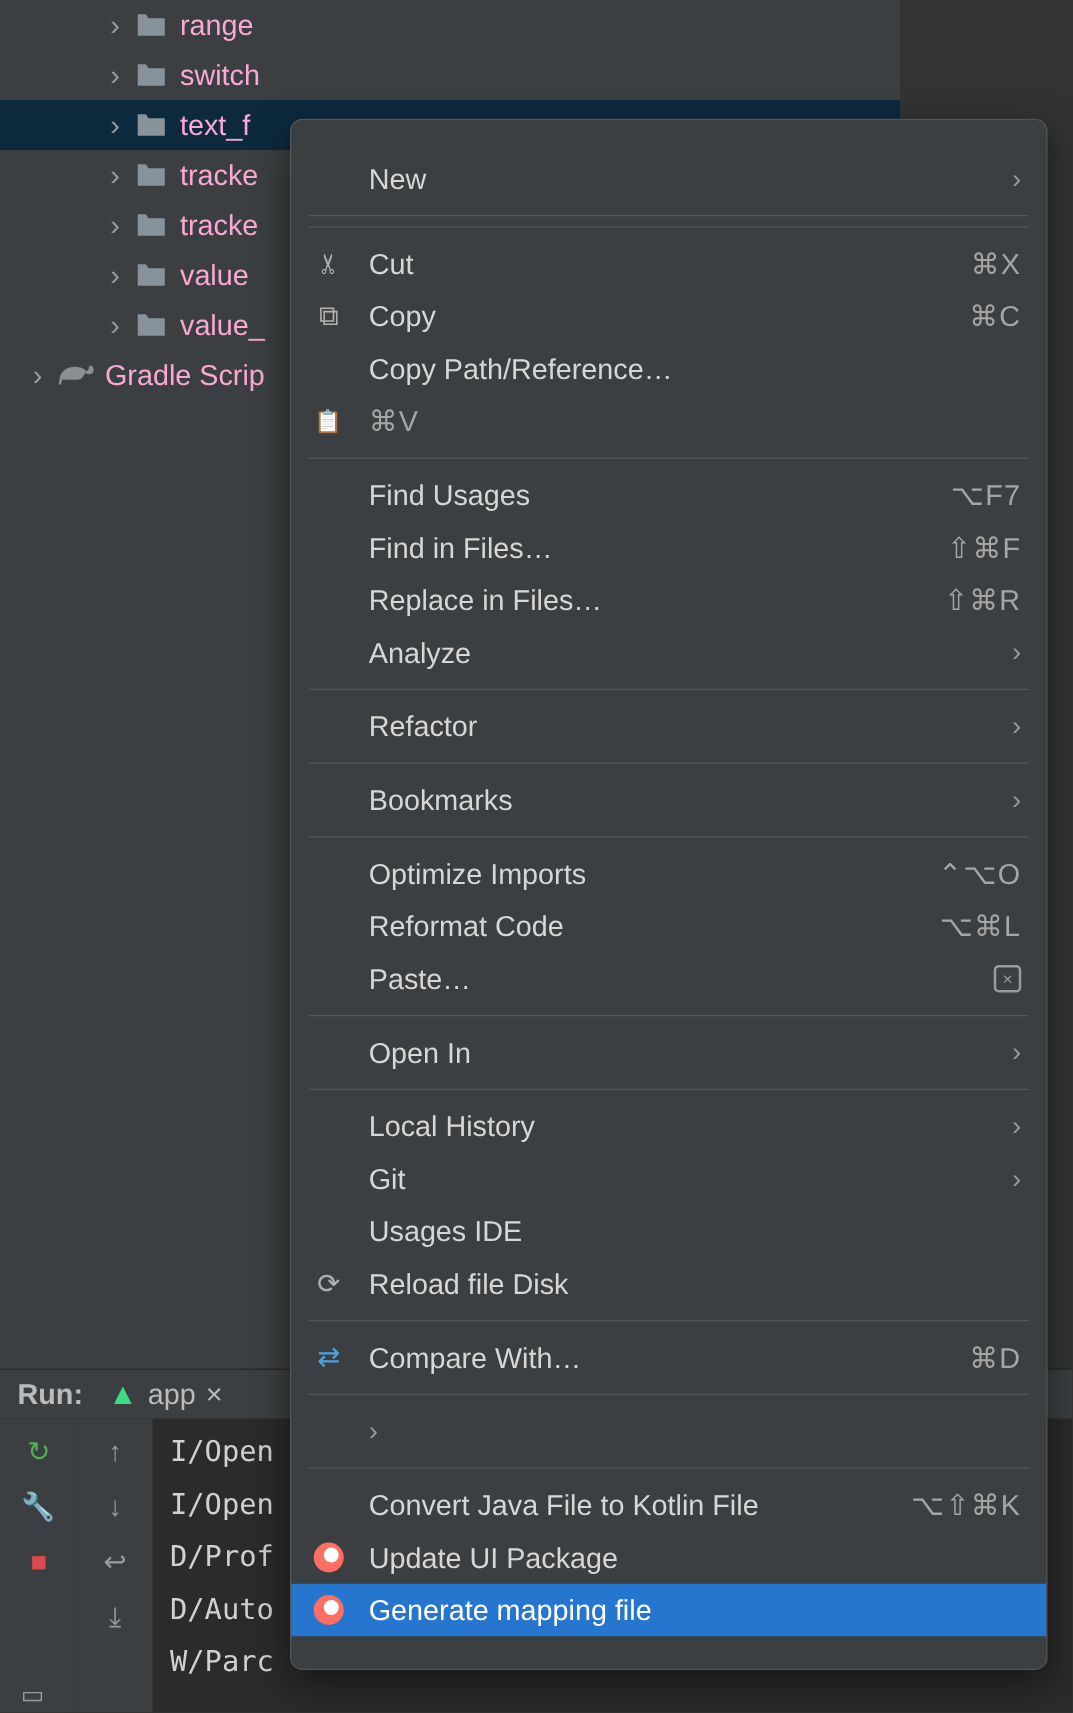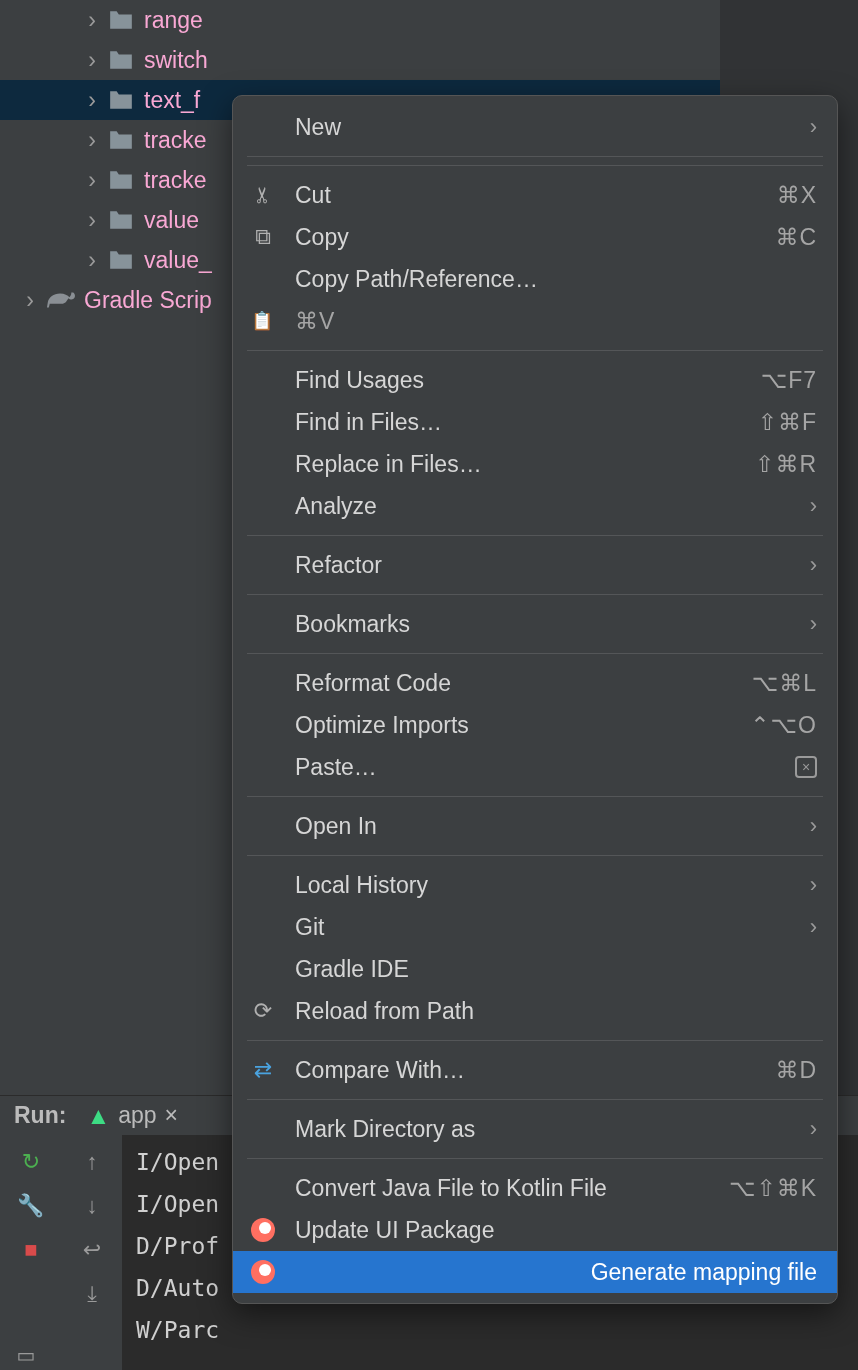--- a/index.html
+++ b/index.html
@@ -55,33 +55,32 @@
     
     .context-menu {
       position: absolute;
       left: 232px;
       top: 95px;
       width: 606px;
       background: #3c3f41;
       border: 1px solid #555;
       border-radius: 10px;
       box-shadow: 0 10px 30px rgba(0,0,0,.5);
-      padding: 10px 0;
+      padding: 26px 0;
       z-index: 50;
     }
     .menu-item {
       display: flex;
       align-items: center;
       height: 42px;
       padding: 0 20px 0 14px;
     }
     .menu-item.highlight {
       background: #2675cf;
       color: #ffffff;
-      text-align: right;
     }
     .menu-item.highlight .menu-label { color: #fff; }
     .menu-icon-slot {
       width: 32px;
       display: flex;
       justify-content: center;
       margin-right: 16px;
       color: #b0b0b0;
       font-size: 22px;
       line-height: 1;
@@ -324,30 +323,30 @@
     </div>
     <div class="menu-sep"></div>
     <div class="menu-item">
       <span class="menu-icon-slot"></span>
       <span class="menu-label">Bookmarks</span>
       <span class="menu-arrow">›</span>
     </div>
     <div class="menu-sep"></div>
     <div class="menu-item">
       <span class="menu-icon-slot"></span>
+      <span class="menu-label">Optimize Imports</span>
+      <span class="menu-shortcut">⌃⌥O</span>
+    </div>
+    <div class="menu-item">
+      <span class="menu-icon-slot"></span>
       <span class="menu-label">Reformat Code</span>
       <span class="menu-shortcut">⌥⌘L</span>
     </div>
     <div class="menu-item">
       <span class="menu-icon-slot"></span>
-      <span class="menu-label">Optimize Imports</span>
-      <span class="menu-shortcut">⌃⌥O</span>
-    </div>
-    <div class="menu-item">
-      <span class="menu-icon-slot"></span>
       <span class="menu-label">Paste…</span>
       <span class="delete-badge">×</span>
     </div>
     <div class="menu-sep"></div>
     <div class="menu-item">
       <span class="menu-icon-slot"></span>
       <span class="menu-label">Open In</span>
       <span class="menu-arrow">›</span>
     </div>
     <div class="menu-sep"></div>
@@ -356,36 +355,35 @@
       <span class="menu-label">Local History</span>
       <span class="menu-arrow">›</span>
     </div>
     <div class="menu-item">
       <span class="menu-icon-slot"></span>
       <span class="menu-label">Git</span>
       <span class="menu-arrow">›</span>
     </div>
     <div class="menu-item">
       <span class="menu-icon-slot"></span>
-      <span class="menu-label">Gradle IDE</span>
+      <span class="menu-label">Usages IDE</span>
     </div>
     <div class="menu-item">
       <span class="menu-icon-slot">⟳</span>
-      <span class="menu-label">Reload from Path</span>
+      <span class="menu-label">Reload file Disk</span>
     </div>
     <div class="menu-sep"></div>
     <div class="menu-item">
       <span class="menu-icon-slot" style="color: rgb(74, 163, 223);">⇄</span>
       <span class="menu-label">Compare With…</span>
       <span class="menu-shortcut">⌘D</span>
     </div>
     <div class="menu-sep"></div>
     <div class="menu-item">
       <span class="menu-icon-slot"></span>
-      <span class="menu-label">Mark Directory as</span>
       <span class="menu-arrow">›</span>
     </div>
     <div class="menu-sep"></div>
     <div class="menu-item">
       <span class="menu-icon-slot"></span>
       <span class="menu-label">Convert Java File to Kotlin File</span>
       <span class="menu-shortcut">⌥⇧⌘K</span>
     </div>
     <div class="menu-item">
       <span class="menu-icon-slot">

